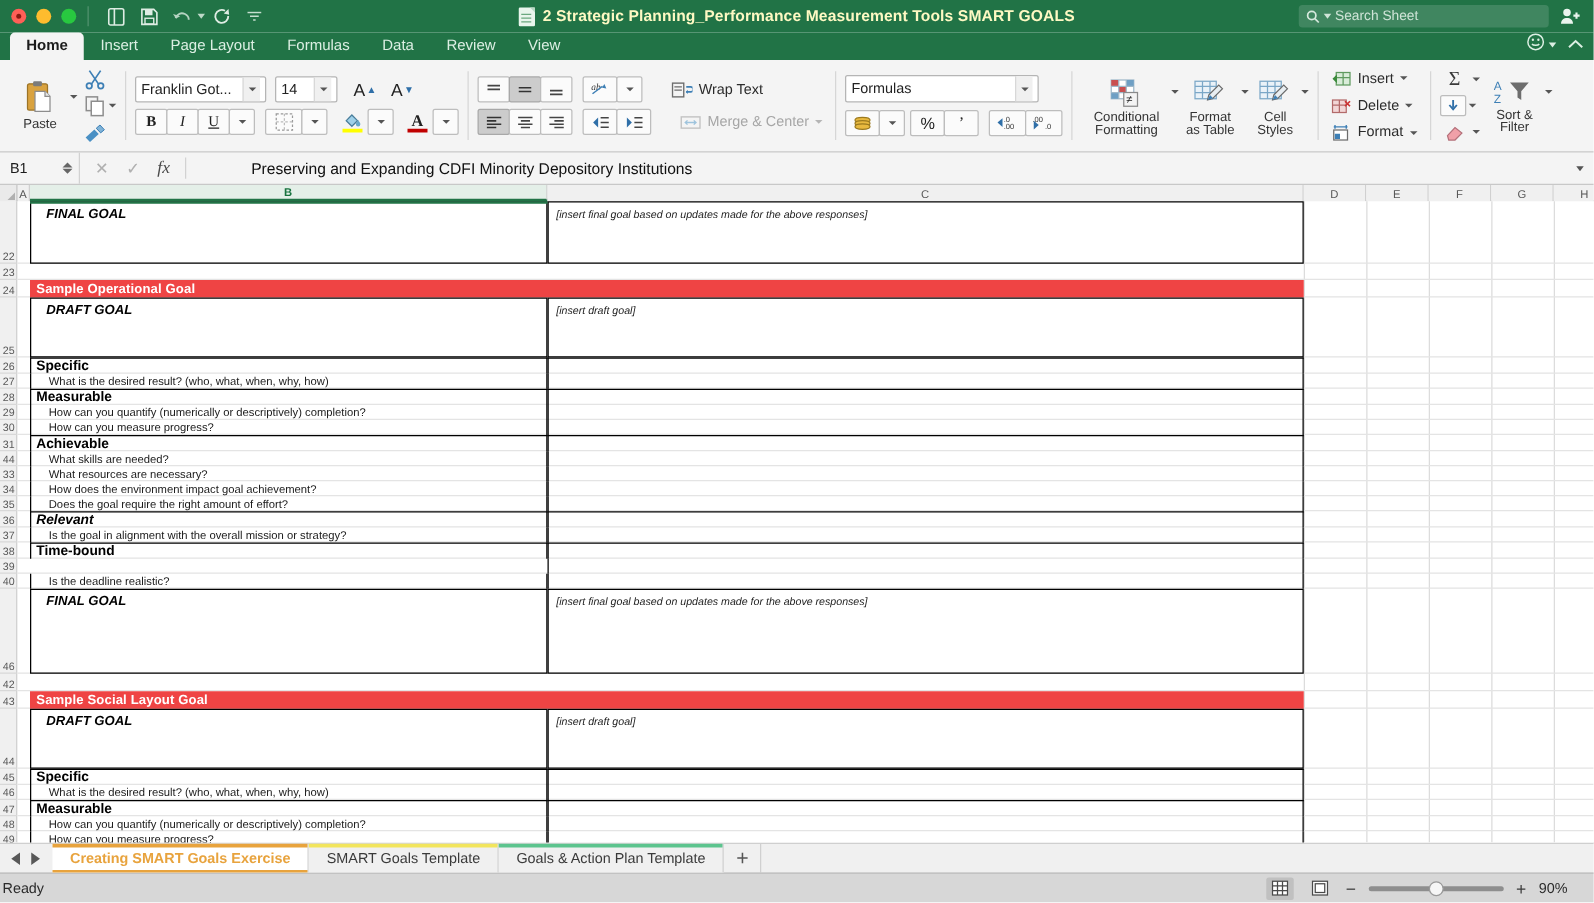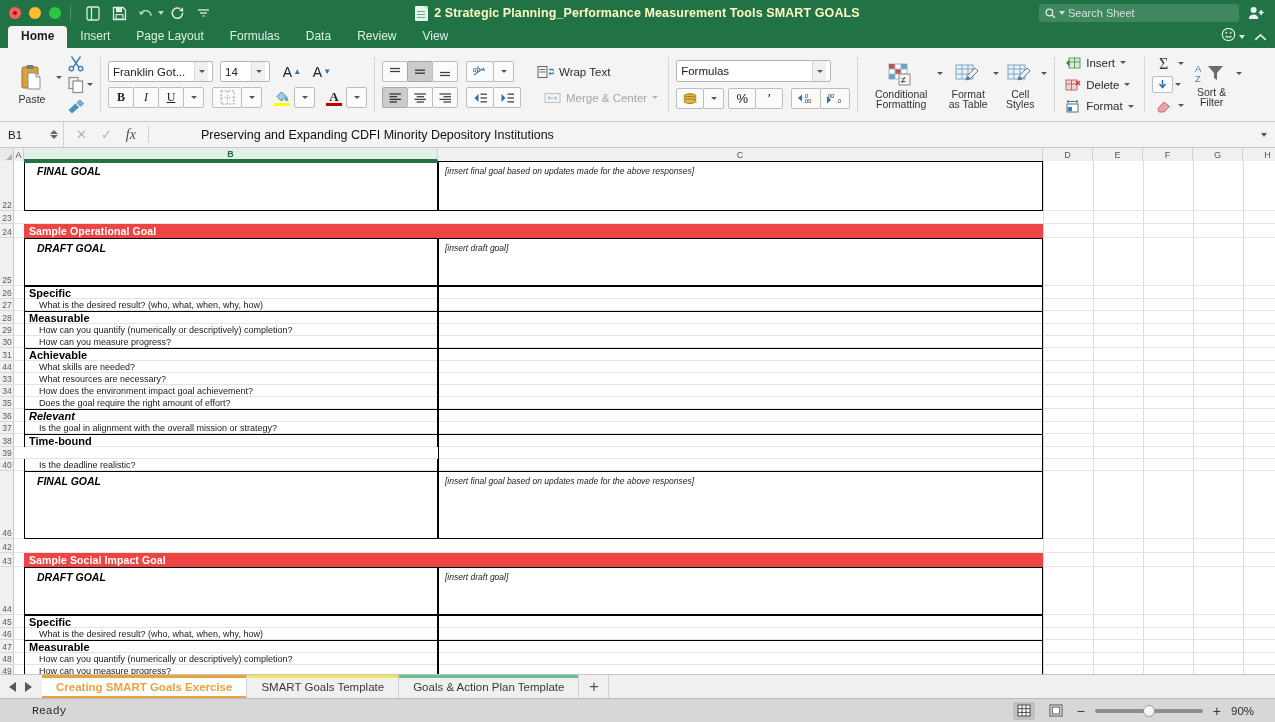--- a/index.html
+++ b/index.html
@@ -154,21 +154,21 @@
   .stab.active { background: #fff; color: #E8A33D; font-weight: bold; }
   .stab.active .accent { height: 3px; }
   .stab.active::after { content:""; position: absolute; left: 0; right: 0; bottom: 0; height: 2px; background: #E8A33D; }
   .addtab { display: flex; align-items: center; justify-content: center; width: 30px; font-size: 17px; color: #555; border-right: 1px solid #d0d0d0; }
 
   
   .statusbar {
     flex: 0 0 24px; height: 24px; background: #d7d7d7; border-top: 1px solid #bcbcbc;
     display: flex; align-items: center;
   }
-  .status-txt { font-size: 11.5px; color: #2b2b2b; padding-left: 32px; font-family: Liberation Mono, monospace; }
+  .status-txt { font-size: 11.5px; color: #2b2b2b; padding-left: 2px; }
   .status-right { margin-left: auto; display: flex; align-items: center; gap: 10px; padding-right: 12px; }
   .viewbtn { width: 22px; height: 18px; display: flex; align-items: center; justify-content: center; }
   .viewbtn.on { background: #c0c0c0; border-radius: 2px; }
   .slider { width: 108px; height: 4px; background: #8e8e8e; border-radius: 2px; position: relative; }
   .knob { position: absolute; left: 48px; top: -4px; width: 12px; height: 12px; border-radius: 50%; background: #f6f6f6; border: 1px solid #9a9a9a; }
   .zoomval { font-size: 11.5px; color: #2b2b2b; min-width: 32px; }
   .pm { font-size: 14px; color: #3a3a3a; line-height: 10px; }
 </style>
 </head>
 <body>
@@ -742,21 +742,21 @@
           <div class="sheet-hline" style="top: 297px;"></div>
           <div class="cellbox t-ins" style="left: 424px; top: 286px; width: 605px; height: 12px; border-right: 1px solid rgb(0, 0, 0); border-left: 1px solid rgb(0, 0, 0);"></div>
           <div class="sheet-hline" style="top: 309px;"></div>
           <div class="cellbox t-q" style="left: 10px; top: 298px; width: 414px; height: 12px; border-left: 1px solid rgb(0, 0, 0); border-right: 1px solid rgb(0, 0, 0);">Is the deadline realistic?</div>
           <div class="cellbox t-ins" style="left: 424px; top: 298px; width: 605px; height: 12px; border-right: 1px solid rgb(0, 0, 0); border-left: 1px solid rgb(0, 0, 0);"></div>
           <div class="sheet-hline" style="top: 377px;"></div>
           <div class="cellbox t-goal" style="left: 10px; top: 310px; width: 414px; height: 68px; border-width: 1px; border-style: solid; border-color: rgb(0, 0, 0);">FINAL GOAL</div>
           <div class="cellbox t-ins" style="left: 424px; top: 310px; width: 605px; height: 68px; border-width: 1px; border-style: solid; border-color: rgb(0, 0, 0);">[insert final goal based on updates made for the above responses]</div>
           <div class="sheet-hline" style="top: 391px;"></div>
           <div class="sheet-hline" style="top: 405px;"></div>
-          <div class="cellbox bandhdr" style="left: 10px; top: 392px; width: 1019px; height: 14px;">Sample Social Impact Goal</div>
+          <div class="cellbox bandhdr" style="left: 10px; top: 392px; width: 1019px; height: 14px;">Sample Social Layout Goal</div>
           <div class="sheet-hline" style="top: 453px;"></div>
           <div class="cellbox t-goal" style="left: 10px; top: 406px; width: 414px; height: 48px; border-width: 1px; border-style: solid; border-color: rgb(0, 0, 0);">DRAFT GOAL</div>
           <div class="cellbox t-ins" style="left: 424px; top: 406px; width: 605px; height: 48px; border-width: 1px; border-style: solid; border-color: rgb(0, 0, 0);">[insert draft goal]</div>
           <div class="sheet-hline" style="top: 466px;"></div>
           <div class="cellbox t-b" style="left: 10px; top: 454px; width: 414px; height: 13px; border-left: 1px solid rgb(0, 0, 0); border-right: 1px solid rgb(0, 0, 0); border-top: 1px solid rgb(0, 0, 0);">Specific</div>
           <div class="cellbox t-ins" style="left: 424px; top: 454px; width: 605px; height: 13px; border-right: 1px solid rgb(0, 0, 0); border-left: 1px solid rgb(0, 0, 0); border-top: 1px solid rgb(0, 0, 0);"></div>
           <div class="sheet-hline" style="top: 478px;"></div>
           <div class="cellbox t-q" style="left: 10px; top: 467px; width: 414px; height: 12px; border-left: 1px solid rgb(0, 0, 0); border-right: 1px solid rgb(0, 0, 0);">What is the desired result? (who, what, when, why, how)</div>
           <div class="cellbox t-ins" style="left: 424px; top: 467px; width: 605px; height: 12px; border-right: 1px solid rgb(0, 0, 0); border-left: 1px solid rgb(0, 0, 0);"></div>
           <div class="sheet-hline" style="top: 491px;"></div>

